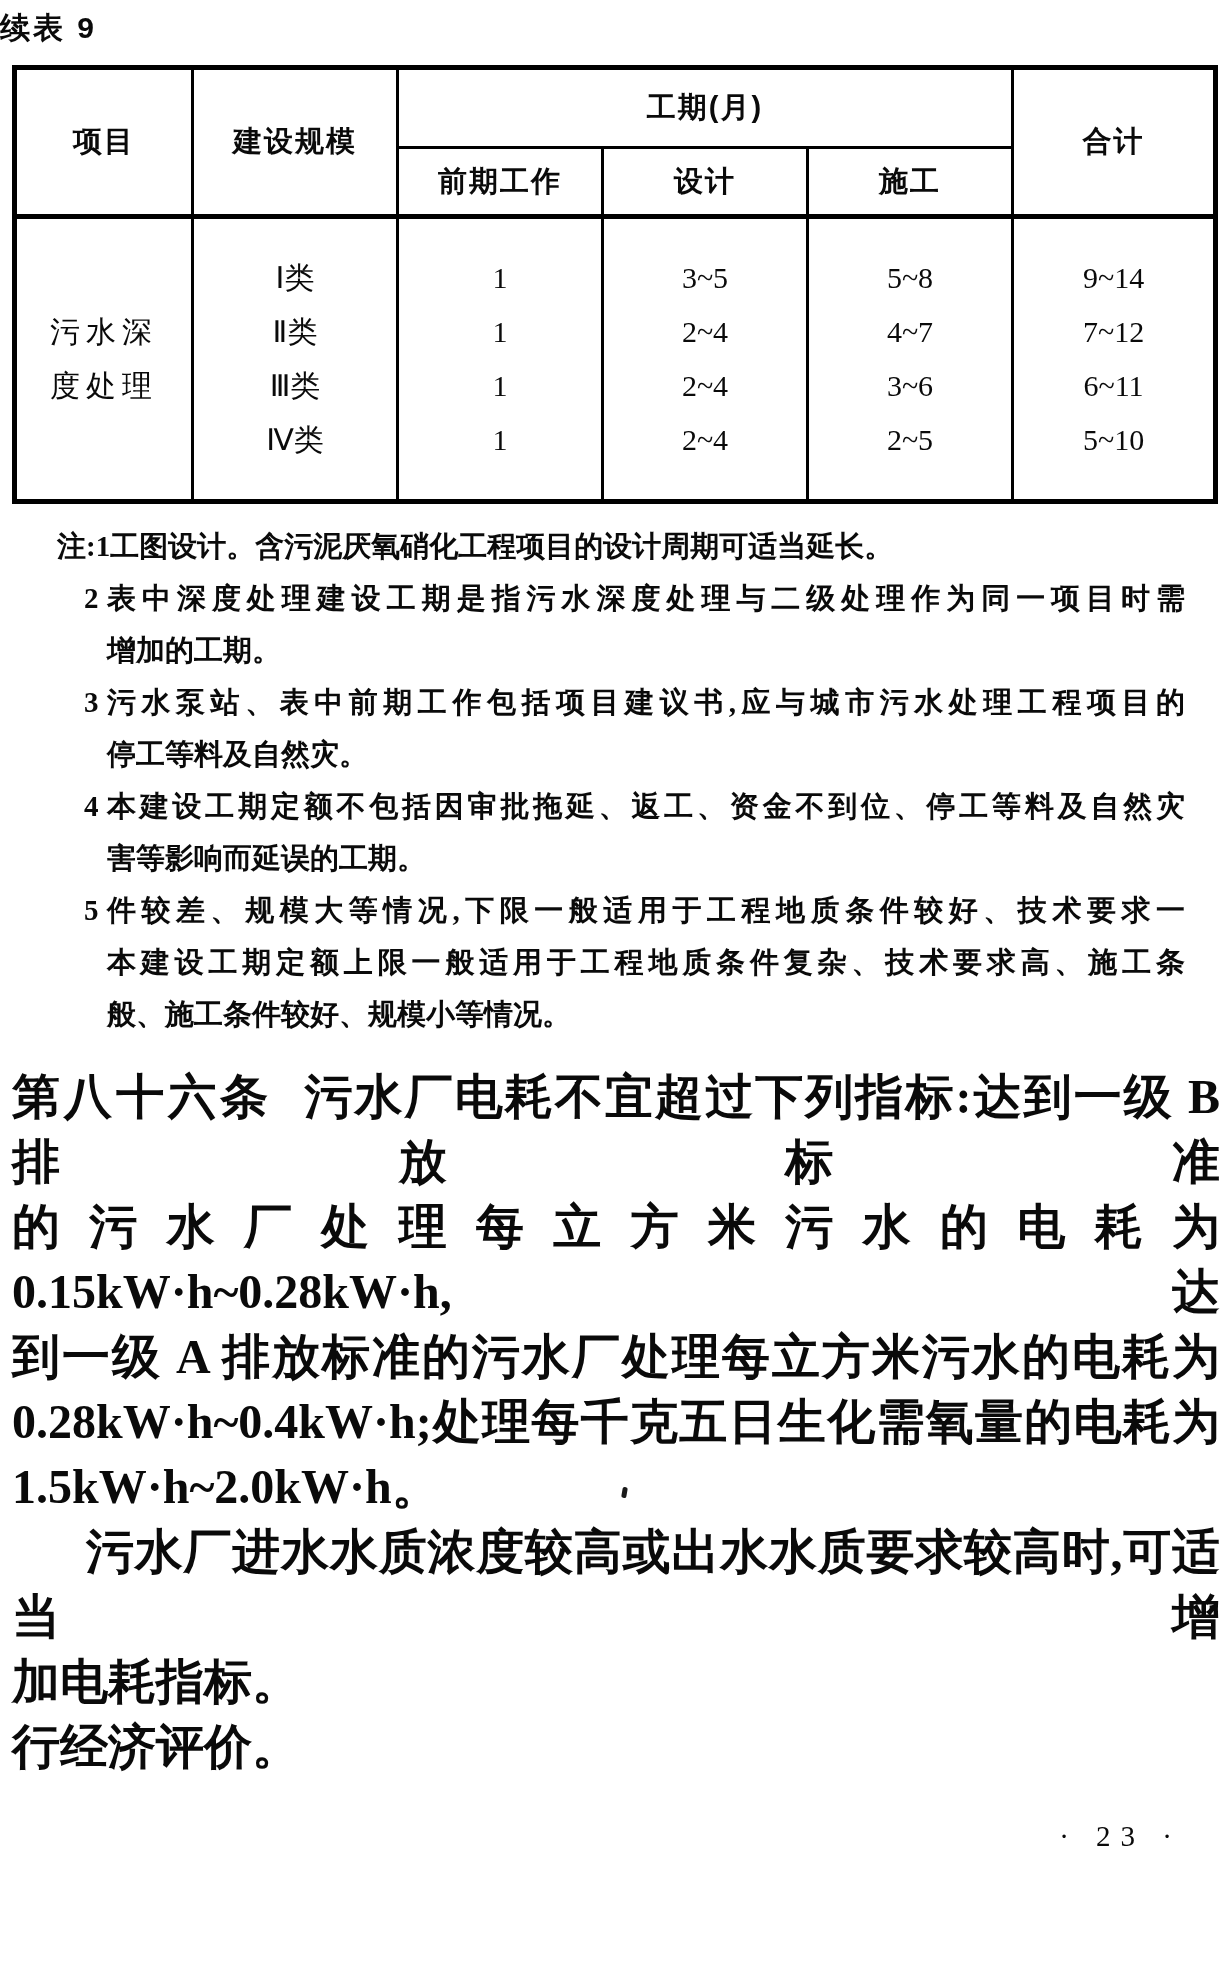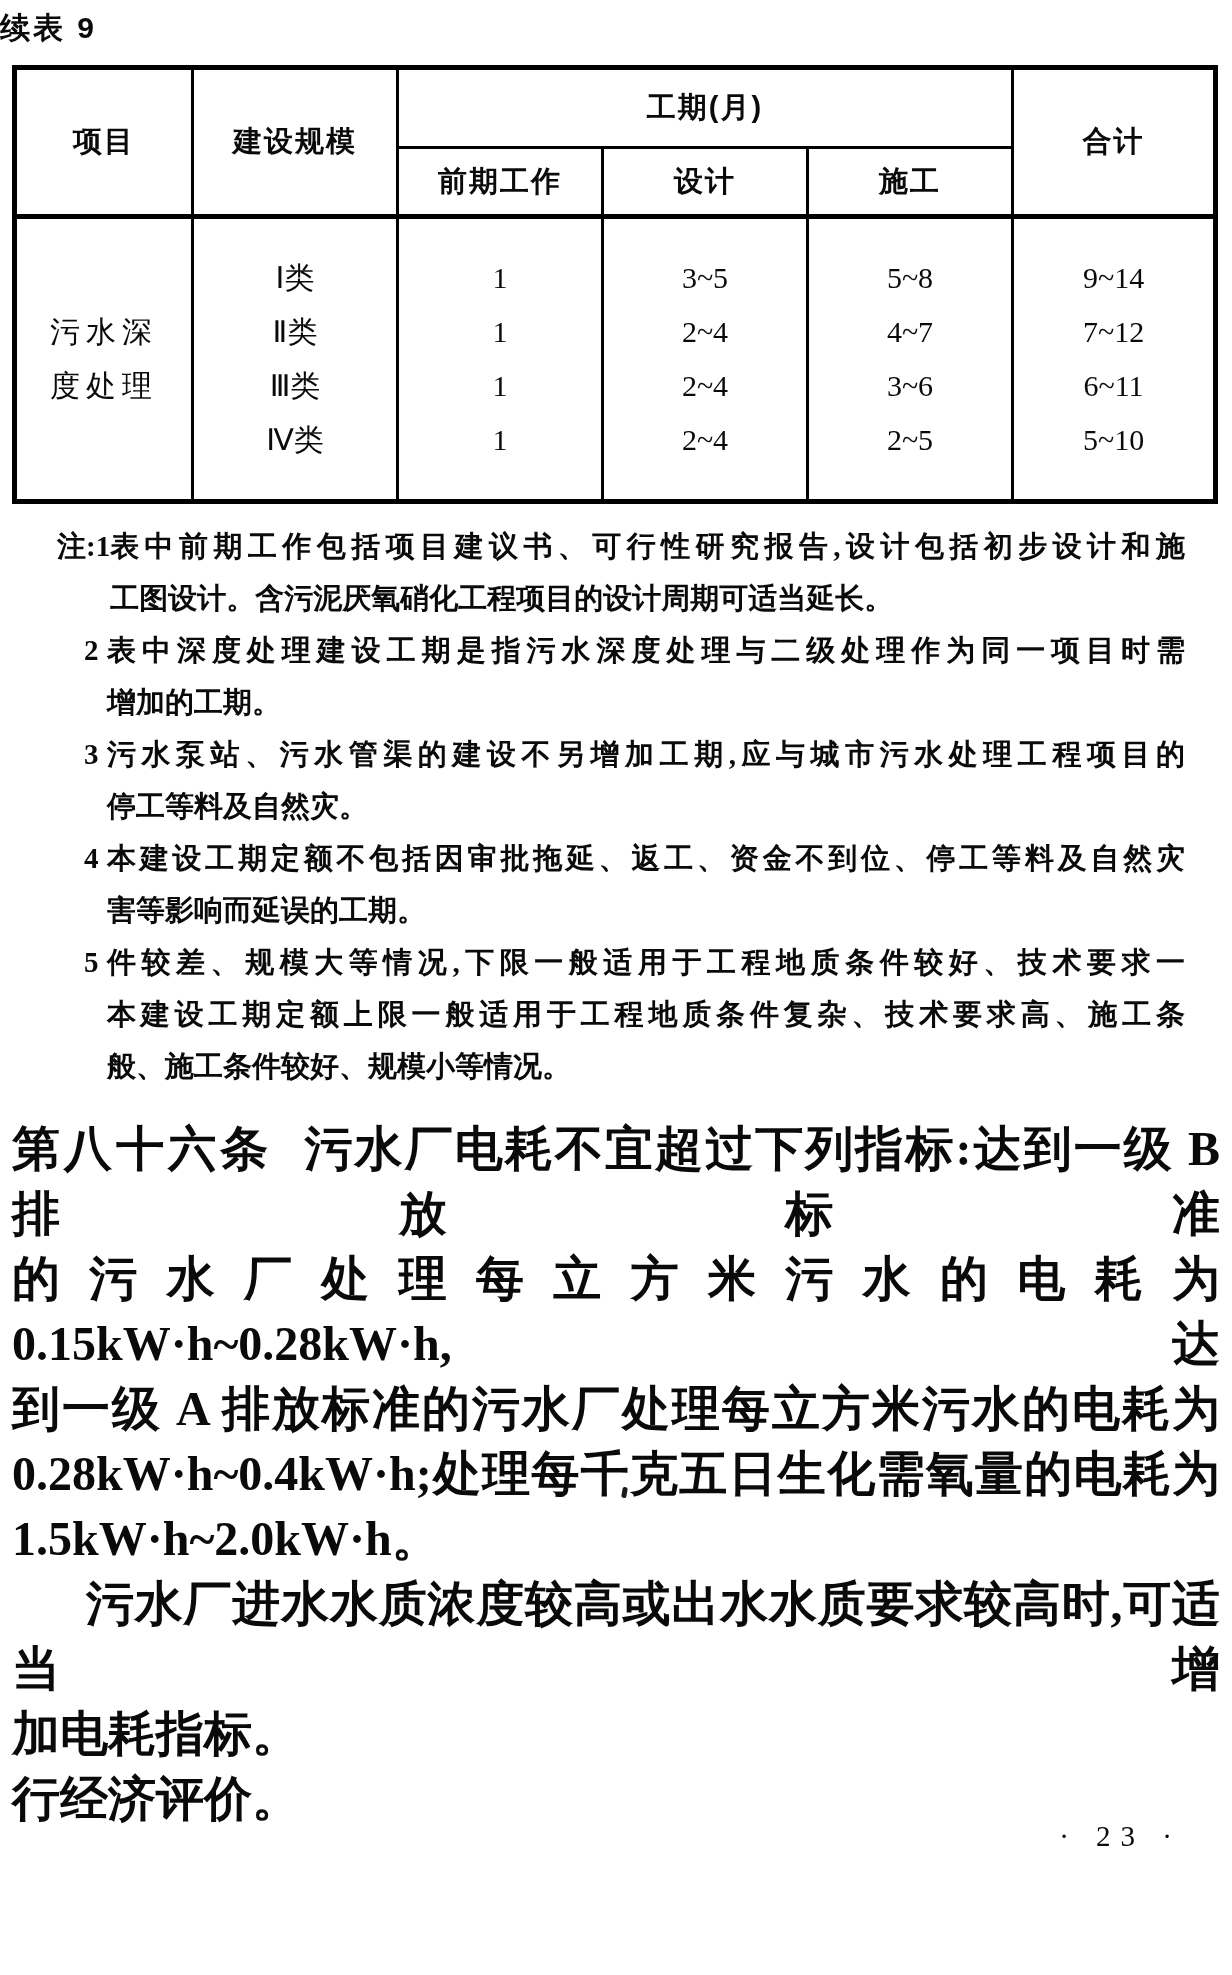--- a/index.html
+++ b/index.html
@@ -188,37 +188,36 @@
   </tbody>
 </table>
 
 <div class="notes">
 
   <div class="note">
     <div class="note-num">
       <span>注:</span><span>1</span>
     </div>
     <div class="note-body">
-      <div class="note-line just">表中前期工作包括项目建议书、可行性研究报告,设计包括初步设计和施</div>
       <div class="note-line">工图设计。含污泥厌氧硝化工程项目的设计周期可适当延长。</div>
     </div>
   </div>
 
   <div class="note">
     <div class="note-num plain">2</div>
     <div class="note-body">
       <div class="note-line just">表中深度处理建设工期是指污水深度处理与二级处理作为同一项目时需</div>
       <div class="note-line">增加的工期。</div>
     </div>
   </div>
 
   <div class="note">
     <div class="note-num plain">3</div>
     <div class="note-body">
-      <div class="note-line just">污水泵站、污水管渠的建设不另增加工期,应与城市污水处理工程项目的</div>
+      <div class="note-line just">污水泵站、表中前期工作包括项目建议书,应与城市污水处理工程项目的</div>
       <div class="note-line">停工等料及自然灾。</div>
     </div>
   </div>
 
   <div class="note">
     <div class="note-num plain">4</div>
     <div class="note-body">
       <div class="note-line just">本建设工期定额不包括因审批拖延、返工、资金不到位、停工等料及自然灾</div>
       <div class="note-line">害等影响而延误的工期。</div>
     </div>

